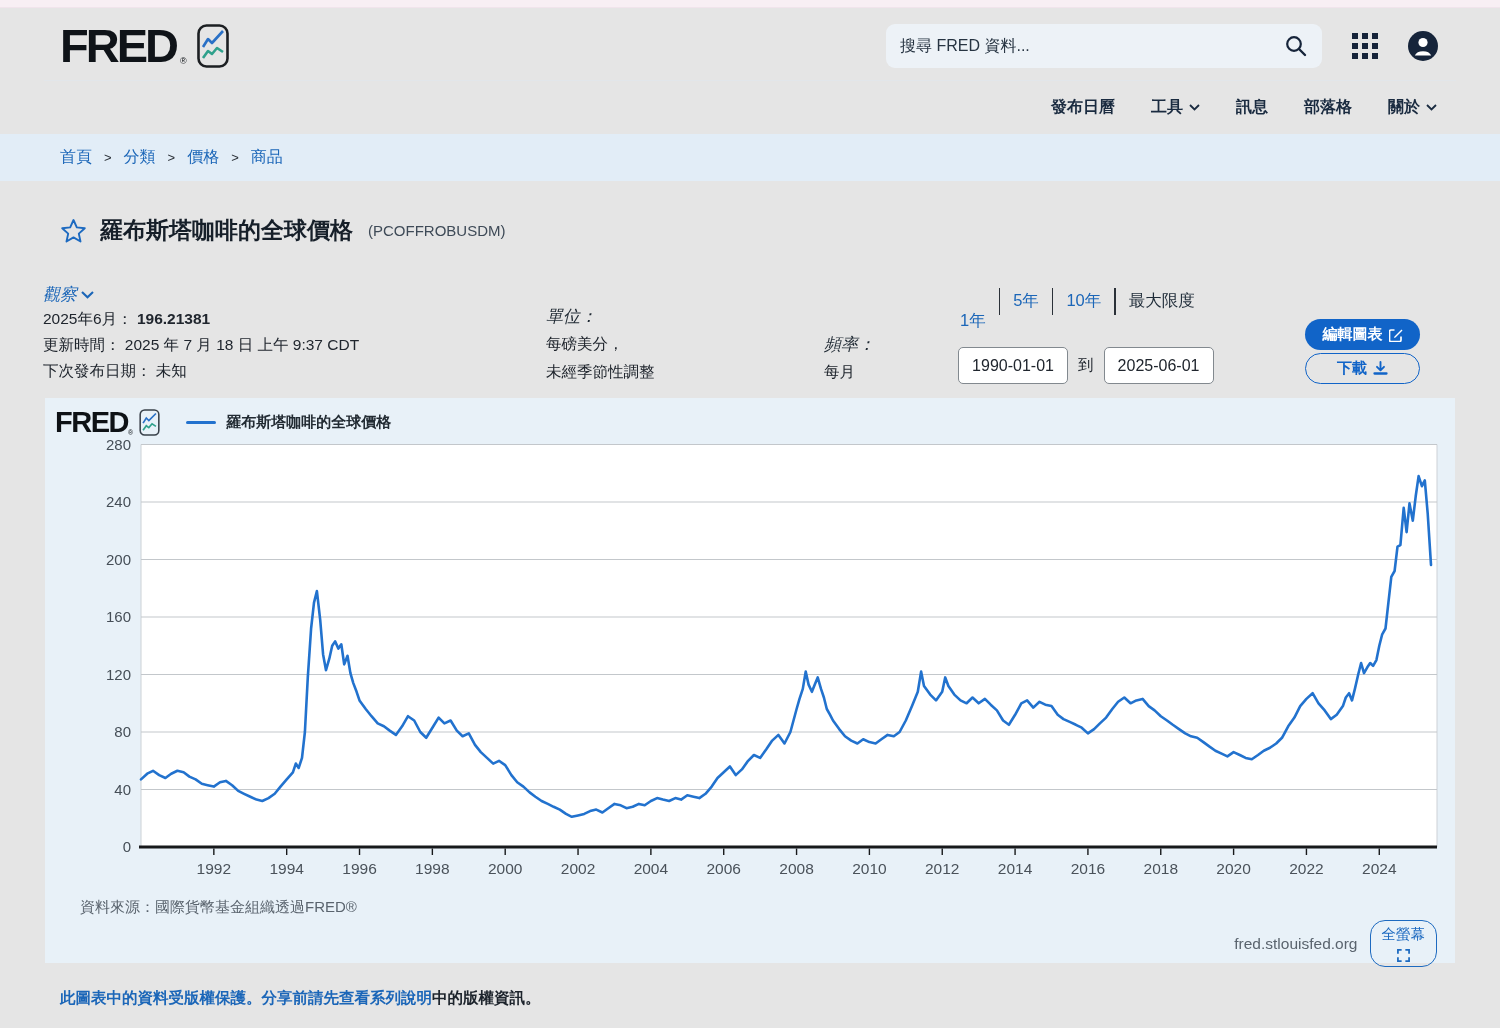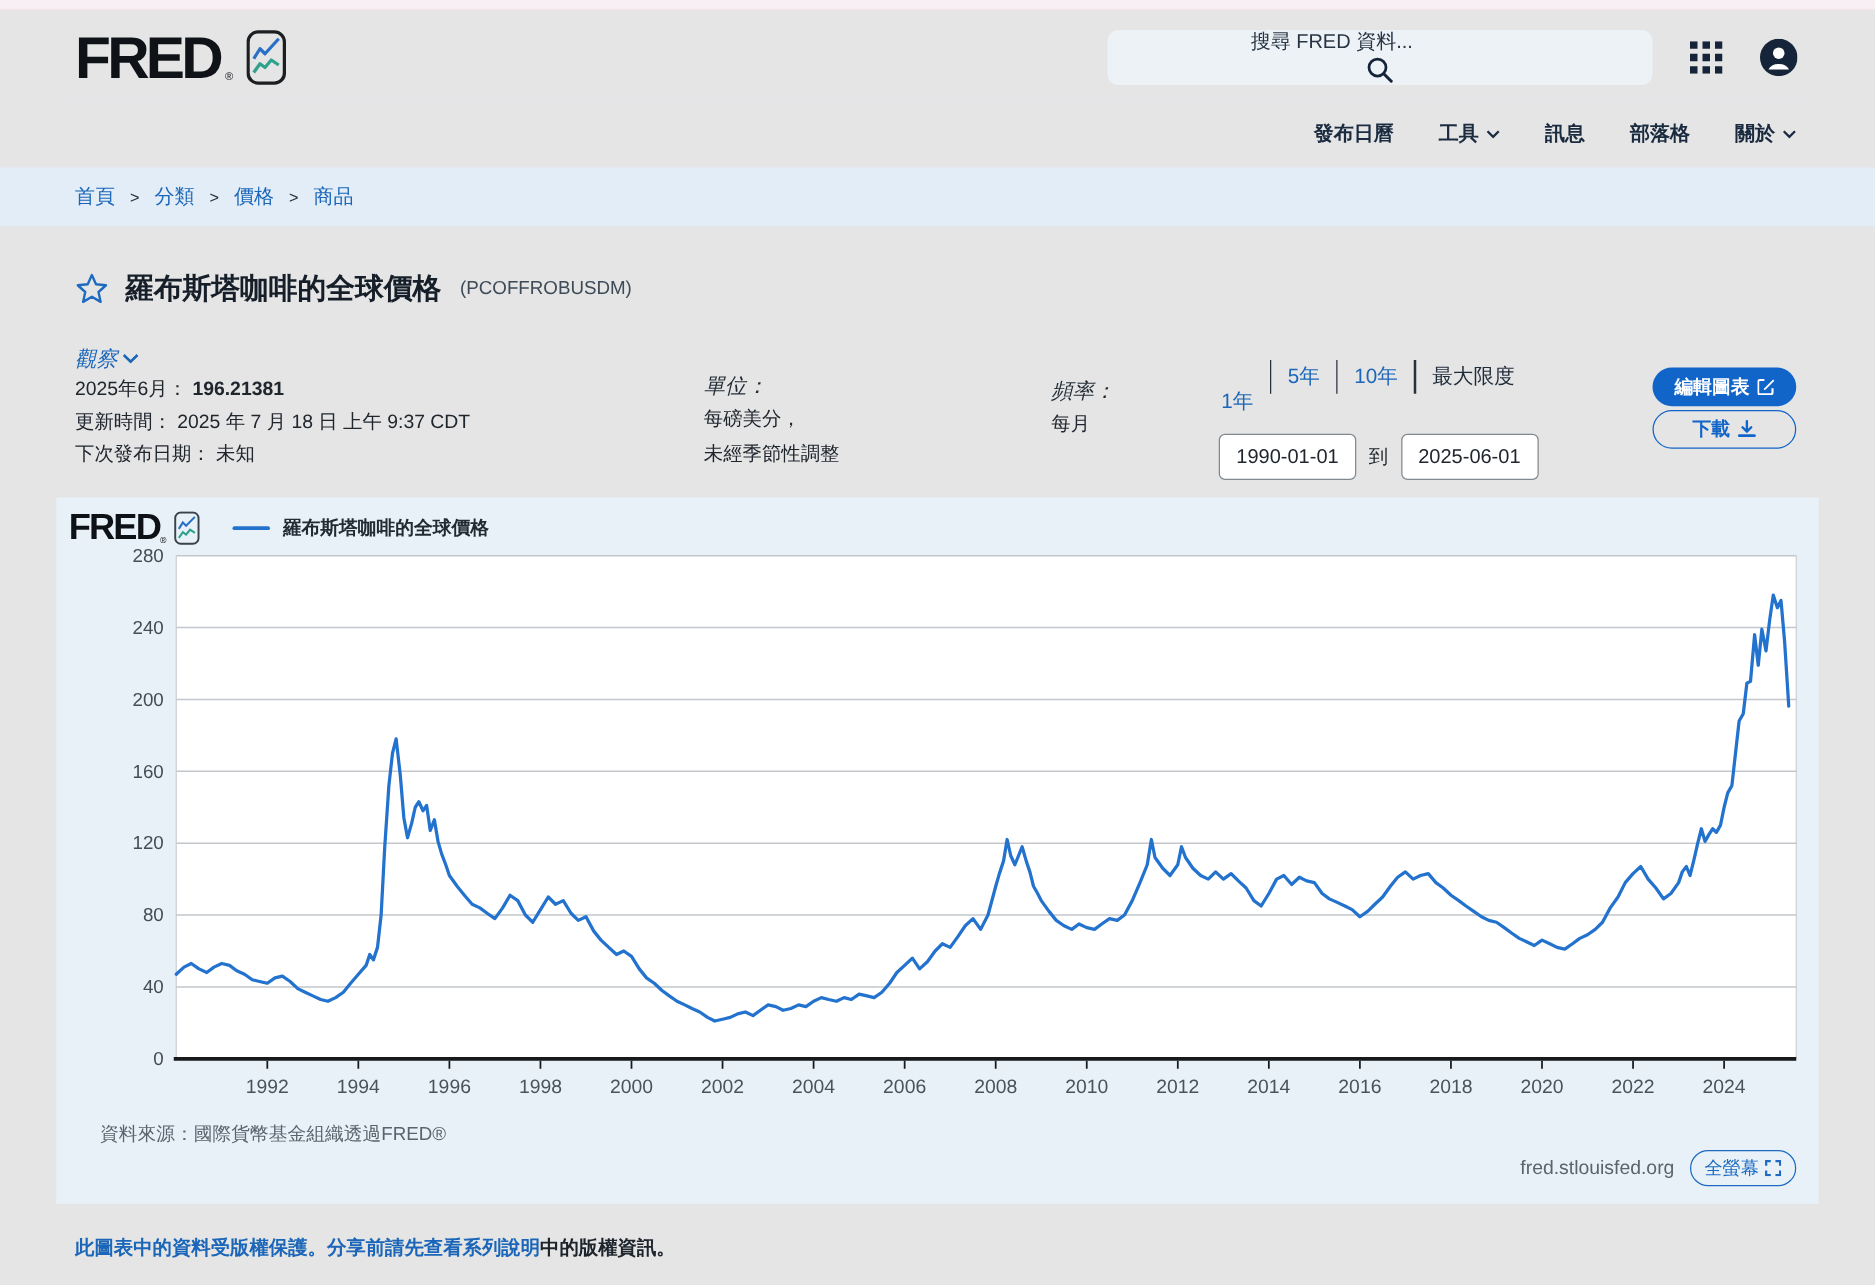--- a/index.html
+++ b/index.html
@@ -5,38 +5,38 @@
   * { box-sizing: border-box; margin: 0; padding: 0; }
   body { background:#fff; font-family:"Liberation Sans", sans-serif; }
   .page { width:1500px; height:1028px; position:relative; background:#e5e5e5; overflow:hidden; }
 
   .top-strip { height:8px; background:#f8eff4; border-bottom:1px solid #f1e4ec; }
 
   .header { display:flex; align-items:center; padding:12px 62px 8px 60px; height:72px; }
   .logo { display:flex; align-items:flex-start; gap:8px; }
   .logo-text { font-size:47px; font-weight:800; letter-spacing:-3px; color:#0f1318; line-height:0.92; }
   .logo-reg { font-size:9px; color:#0f1318; align-self:flex-end; margin:0 2px 2px -4px; }
-  .search-wrap { margin-left:auto; width:436px; height:44px; background:#edf2f7; border-radius:9px; display:flex; align-items:center; padding:0 14px;flex-direction:column; }
+  .search-wrap { margin-left:auto; width:436px; height:44px; background:#edf2f7; border-radius:9px; display:flex; align-items:center; padding:0 14px; }
   .search-wrap input { flex:1; border:none; background:transparent; outline:none; font-size:16px; color:#273442; font-family:inherit; }
   .search-wrap input::placeholder { color:#273442; opacity:1; }
   .hdr-icons { display:flex; align-items:center; gap:30px; margin-left:30px; }
 
   .header-sep { border-top:1px solid #e2e6ea; margin:0 44px; }
   .nav-row { display:flex; justify-content:flex-end; align-items:center; gap:36px; padding:16px 63px 16px; }
   .nav-item { font-size:16px; font-weight:700; color:#1a2b40; display:flex; align-items:center; gap:6px; cursor:pointer; }
 
   .breadcrumb { background:#e2edf7; padding:13px 60px; display:flex; align-items:center; gap:12px; font-size:16px; }
   .crumb { color:#1b66b8; text-decoration:none; cursor:pointer; }
   .crumb-sep { color:#2b3138; font-size:13px; }
 
   .title-row { display:flex; align-items:center; gap:13px; padding:34px 60px 0; }
   .series-title { font-size:23px; font-weight:700; color:#161f29; }
   .series-id { font-size:15px; color:#3e4a57; margin-left:2px; }
 
-  .info-row { display:flex; align-items:center; padding:22px 60px 0; }
+  .info-row { display:flex; align-items:flex-end; padding:22px 43px 0; }
   .vdiv { width:1px; background:#ccd8e2; }
   .blk-obs { width:467px; }
   .blk-units { width:278px; padding-left:35px;margin-top:20px; }
   .blk-freq { width:116px; padding-left:34px; }
   .blk-range { width:348px; padding-left:52px; }
   .blk-actions { width:165px; padding-left:50px; display:flex; flex-direction:column; gap:3px; }
   .lbl-italic { font-style:italic; font-size:17px; color:#1f2933; }
   .obs-link { color:#1b66b8; font-style:italic; font-size:17px; display:inline-flex; align-items:center; gap:4px; cursor:pointer; }
   .info-line { font-size:15.5px; color:#20262e; line-height:26px; }
   .info-line b { font-weight:700; }
@@ -59,21 +59,21 @@
   .chart-head { position:absolute; top:10px; left:10px; display:flex; align-items:center; }
   .wm-text { font-size:29px; font-weight:800; letter-spacing:-1.5px; color:#0e1216; line-height:1; }
   .wm-reg { font-size:7px; color:#0e1216; align-self:flex-end; margin:0 1px 1px 0; }
   .legend { display:flex; align-items:center; margin-left:26px; }
   .legend-line { width:30px; height:3px; background:#2272ce; border-radius:2px; }
   .legend-label { margin-left:10px; font-size:15px; font-weight:700; color:#222b33; }
   #chart-svg { position:absolute; top:38px; left:0; }
   .chart-src { position:absolute; left:35px; top:500px; font-size:15px; color:#5a646e; }
   .chart-foot { position:absolute; right:18px; top:522px; display:flex; align-items:center; gap:12px; }
   .site-url { font-size:15.5px; color:#5a646e; }
-  .btn-fs { border:1.5px solid #1d6ac0; border-radius:15px; background:transparent; color:#1d6ac0; font-size:14.5px; padding:4px 11px; display:flex; align-items:center; gap:5px; cursor:pointer; font-family:Liberation Serif, serif; }
+  .btn-fs { border:1.5px solid #1d6ac0; border-radius:15px; background:transparent; color:#1d6ac0; font-size:14.5px; padding:4px 11px; display:flex; align-items:center; gap:5px; cursor:pointer; font-family:Liberation Serif, serif;flex-direction:column; }
 
   .copyright { margin:25px 60px 0; font-size:15.5px; font-weight:700; }
   .copyright .lnk { color:#1b66b8; cursor:pointer; }
   .copyright .rest { color:#1d242c; }
 
   .icon { display:inline-flex; }
 </style>
 </head>
 <body>
 

